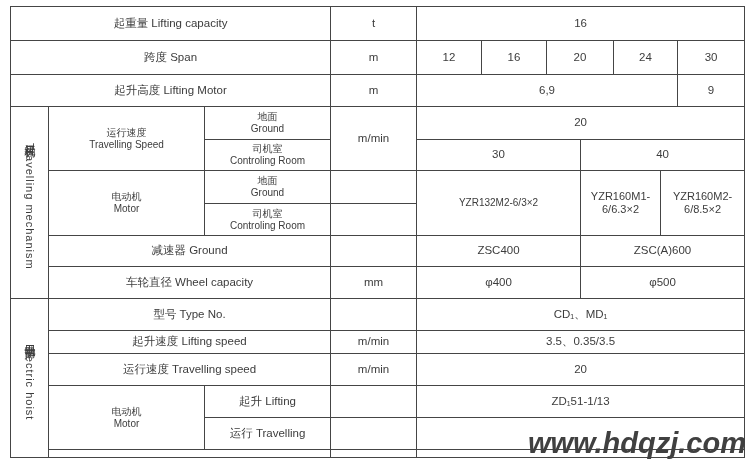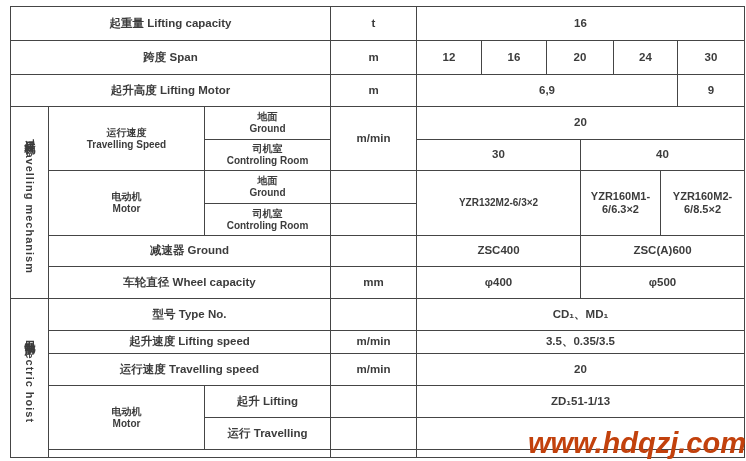--- a/index.html
+++ b/index.html
@@ -7,21 +7,21 @@
     position:relative;width:746px;height:461px;background:#ffffff;
     overflow:hidden;font-family:"Liberation Sans", sans-serif;color:#3c3c3c;
   }
   table.spec{
     position:absolute;left:10px;top:6px;width:734px;
     border-collapse:collapse;table-layout:fixed;
     font-size:11.5px;color:#3c3c3c;
   }
   table.spec td{
     border:1px solid #454545;text-align:center;vertical-align:middle;
-    padding:0;line-height:1.2;overflow:hidden;font-weight:bold;
+    padding:0;line-height:1.2;overflow:hidden;
   }
   td.vsec{
     writing-mode:vertical-rl;text-orientation:mixed;
     font-size:11px;letter-spacing:1px;padding:2px 0;
   }
   .two-line{line-height:1.18;font-size:10px;}
   .small{font-size:10px;}
   .tiny{font-size:11px;}
   td.stub{border-top:1px solid #454545;}
   #watermark{
@@ -184,14 +184,14 @@
     </tr>
 
     <tr style="height:8px">
       <td class="stub" colspan="2"></td>
       <td class="stub"></td>
       <td class="stub" colspan="7"></td>
     </tr>
   </tbody>
     </table>
 
-  <div id="watermark" style="color: #c2410c;">www.hdqzj.com</div>
+  <div id="watermark" style="color: #404040;">www.hdqzj.com</div>
 </div>
 
 </body></html>

